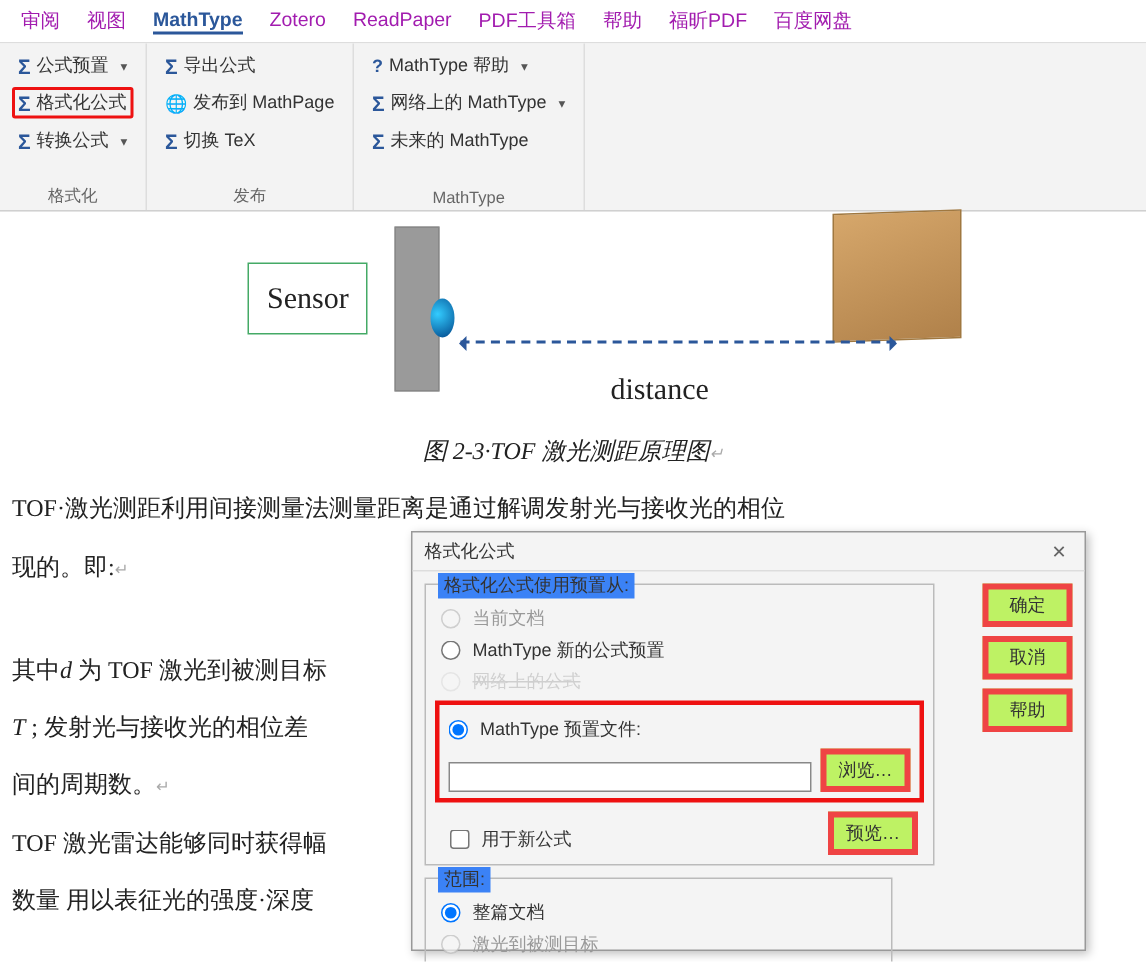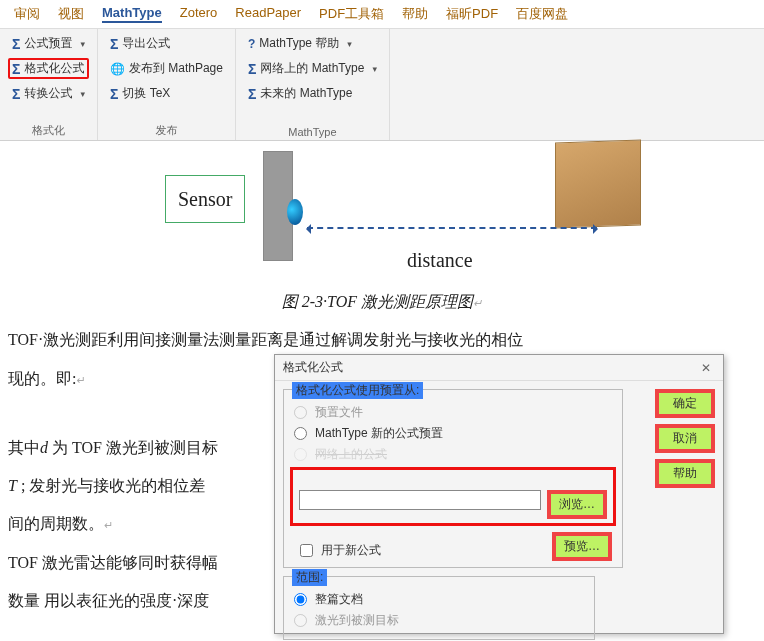--- a/index.html
+++ b/index.html
@@ -1,19 +1,19 @@
 <!DOCTYPE html>
 <html><head>
 <meta charset="utf-8">
 <style>
   * { box-sizing: border-box; margin: 0; padding: 0; }
   body { font-family: "Microsoft YaHei", "SimSun", Arial, sans-serif; font-size: 12px; background: #fff; width: 764px; height: 641px; overflow: hidden; position: relative; color: #333; }
 
   .tabbar { display: flex; gap: 18px; padding: 5px 14px; font-size: 13px; border-bottom: 1px solid #ddd; }
-  .tabbar .tab { color: #a16207; cursor: pointer; }
+  .tabbar .tab { color: #a21caf; cursor: pointer; }
   .tabbar .tab.active { color: #2b579a; border-bottom: 2px solid #2b579a; font-weight: 600; }
 
   .ribbon { display: flex; background: #f3f3f3; border-bottom: 1px solid #d0d0d0; height: 112px; }
   .group { display: flex; flex-direction: column; border-right: 1px solid #ddd; padding: 4px 8px 2px 8px; }
   .group-items { flex: 1; display: flex; flex-direction: column; gap: 4px; }
   .group-label { text-align: center; color: #666; font-size: 11px; margin-top: 2px; }
   .ribbon-btn { display: flex; align-items: center; gap: 4px; padding: 2px 4px; cursor: pointer; border-radius: 2px; }
   .ribbon-btn .sigma { color: #2b579a; font-weight: bold; font-size: 14px; }
   .ribbon-btn .chev { margin-left: 4px; color: #555; font-size: 9px; }
   .red-box { border: 2px solid #e11; padding: 0 2px; }
@@ -39,21 +39,21 @@
   .dlg-title { display:flex; justify-content:space-between; align-items:center; padding: 4px 8px; border-bottom: 1px solid #ddd;}
   .dlg-close { width:18px; text-align:center; cursor:pointer; color:#666; }
   .dlg-body { position: relative; padding: 8px; }
   .fieldset { border: 1px solid #bbb; padding: 10px 10px 6px 10px; margin-bottom: 8px; position: relative; }
   .fieldset .legend { position: absolute; top: -8px; left: 8px; background: #3b82f6; padding: 0 4px; font-size: 12px; }
   .radio-row { display:flex; align-items:center; gap:4px; margin: 4px 0; }
   .radio-row.disabled { color: #999; }
   .radio-row input[type=radio], .check-row input[type=checkbox] { margin-right: 4px; }
   .check-row { display:flex; align-items:center; gap:4px; margin: 2px 0 2px 6px; }
   .red-frame { border: 3px solid #e11; padding: 4px 6px; margin: 4px -4px; }
-  .file-row { display:flex; gap:6px; align-items:flex-start; margin-top:16px; }
+  .file-row { display:flex; gap:6px; align-items:flex-end; margin-top:4px; }
   .file-input { flex:1; height: 20px; border:1px solid #888; background:#fff; padding:0 4px; }
   .btn { border:4px solid #ef4444; background:#bef264; padding:2px 8px; cursor:pointer; min-width:60px; text-align:center; }
   .side-btns { position:absolute; right:8px; top:8px; display:flex; flex-direction:column; gap:6px; }
   .preview-btn { margin-left:auto; }
   .fs-main { width: 340px; }
   .fs-scope { width: 312px; }
 </style>
 </head>
 <body>
 
@@ -156,31 +156,35 @@
     <div class="side-btns">
       <div class="btn">确定</div>
       <div class="btn">取消</div>
       <div class="btn">帮助</div>
     </div>
 
     <div class="fieldset fs-main">
       <div class="legend">格式化公式使用预置从:</div>
       <label class="radio-row disabled">
           <input type="radio" name="src" disabled="" style="">
-          <span>预置文件</span>
+          <span>当前文档</span>
         </label>
       <label class="radio-row">
           <input type="radio" name="src" style="">
           <span>MathType 新的公式预置</span>
         </label>
       <label class="radio-row disabled" style="text-decoration:line-through; opacity:.4;">
           <input type="radio" name="src" disabled="" style="">
           <span>网络上的公式</span>
         </label>
       <div class="red-frame">
+        <label class="radio-row">
+            <input type="radio" name="src" checked="" style="">
+            <span>MathType 预置文件:</span>
+          </label>
         <div class="file-row">
           <input class="file-input" type="text" style="">
           <div class="btn">浏览…</div>
         </div>
       </div>
       <div style="display:flex; align-items:flex-end; margin-top:6px;">
         <label class="check-row">
             <input type="checkbox" style="">
             <span>用于新公式</span>
           </label>

